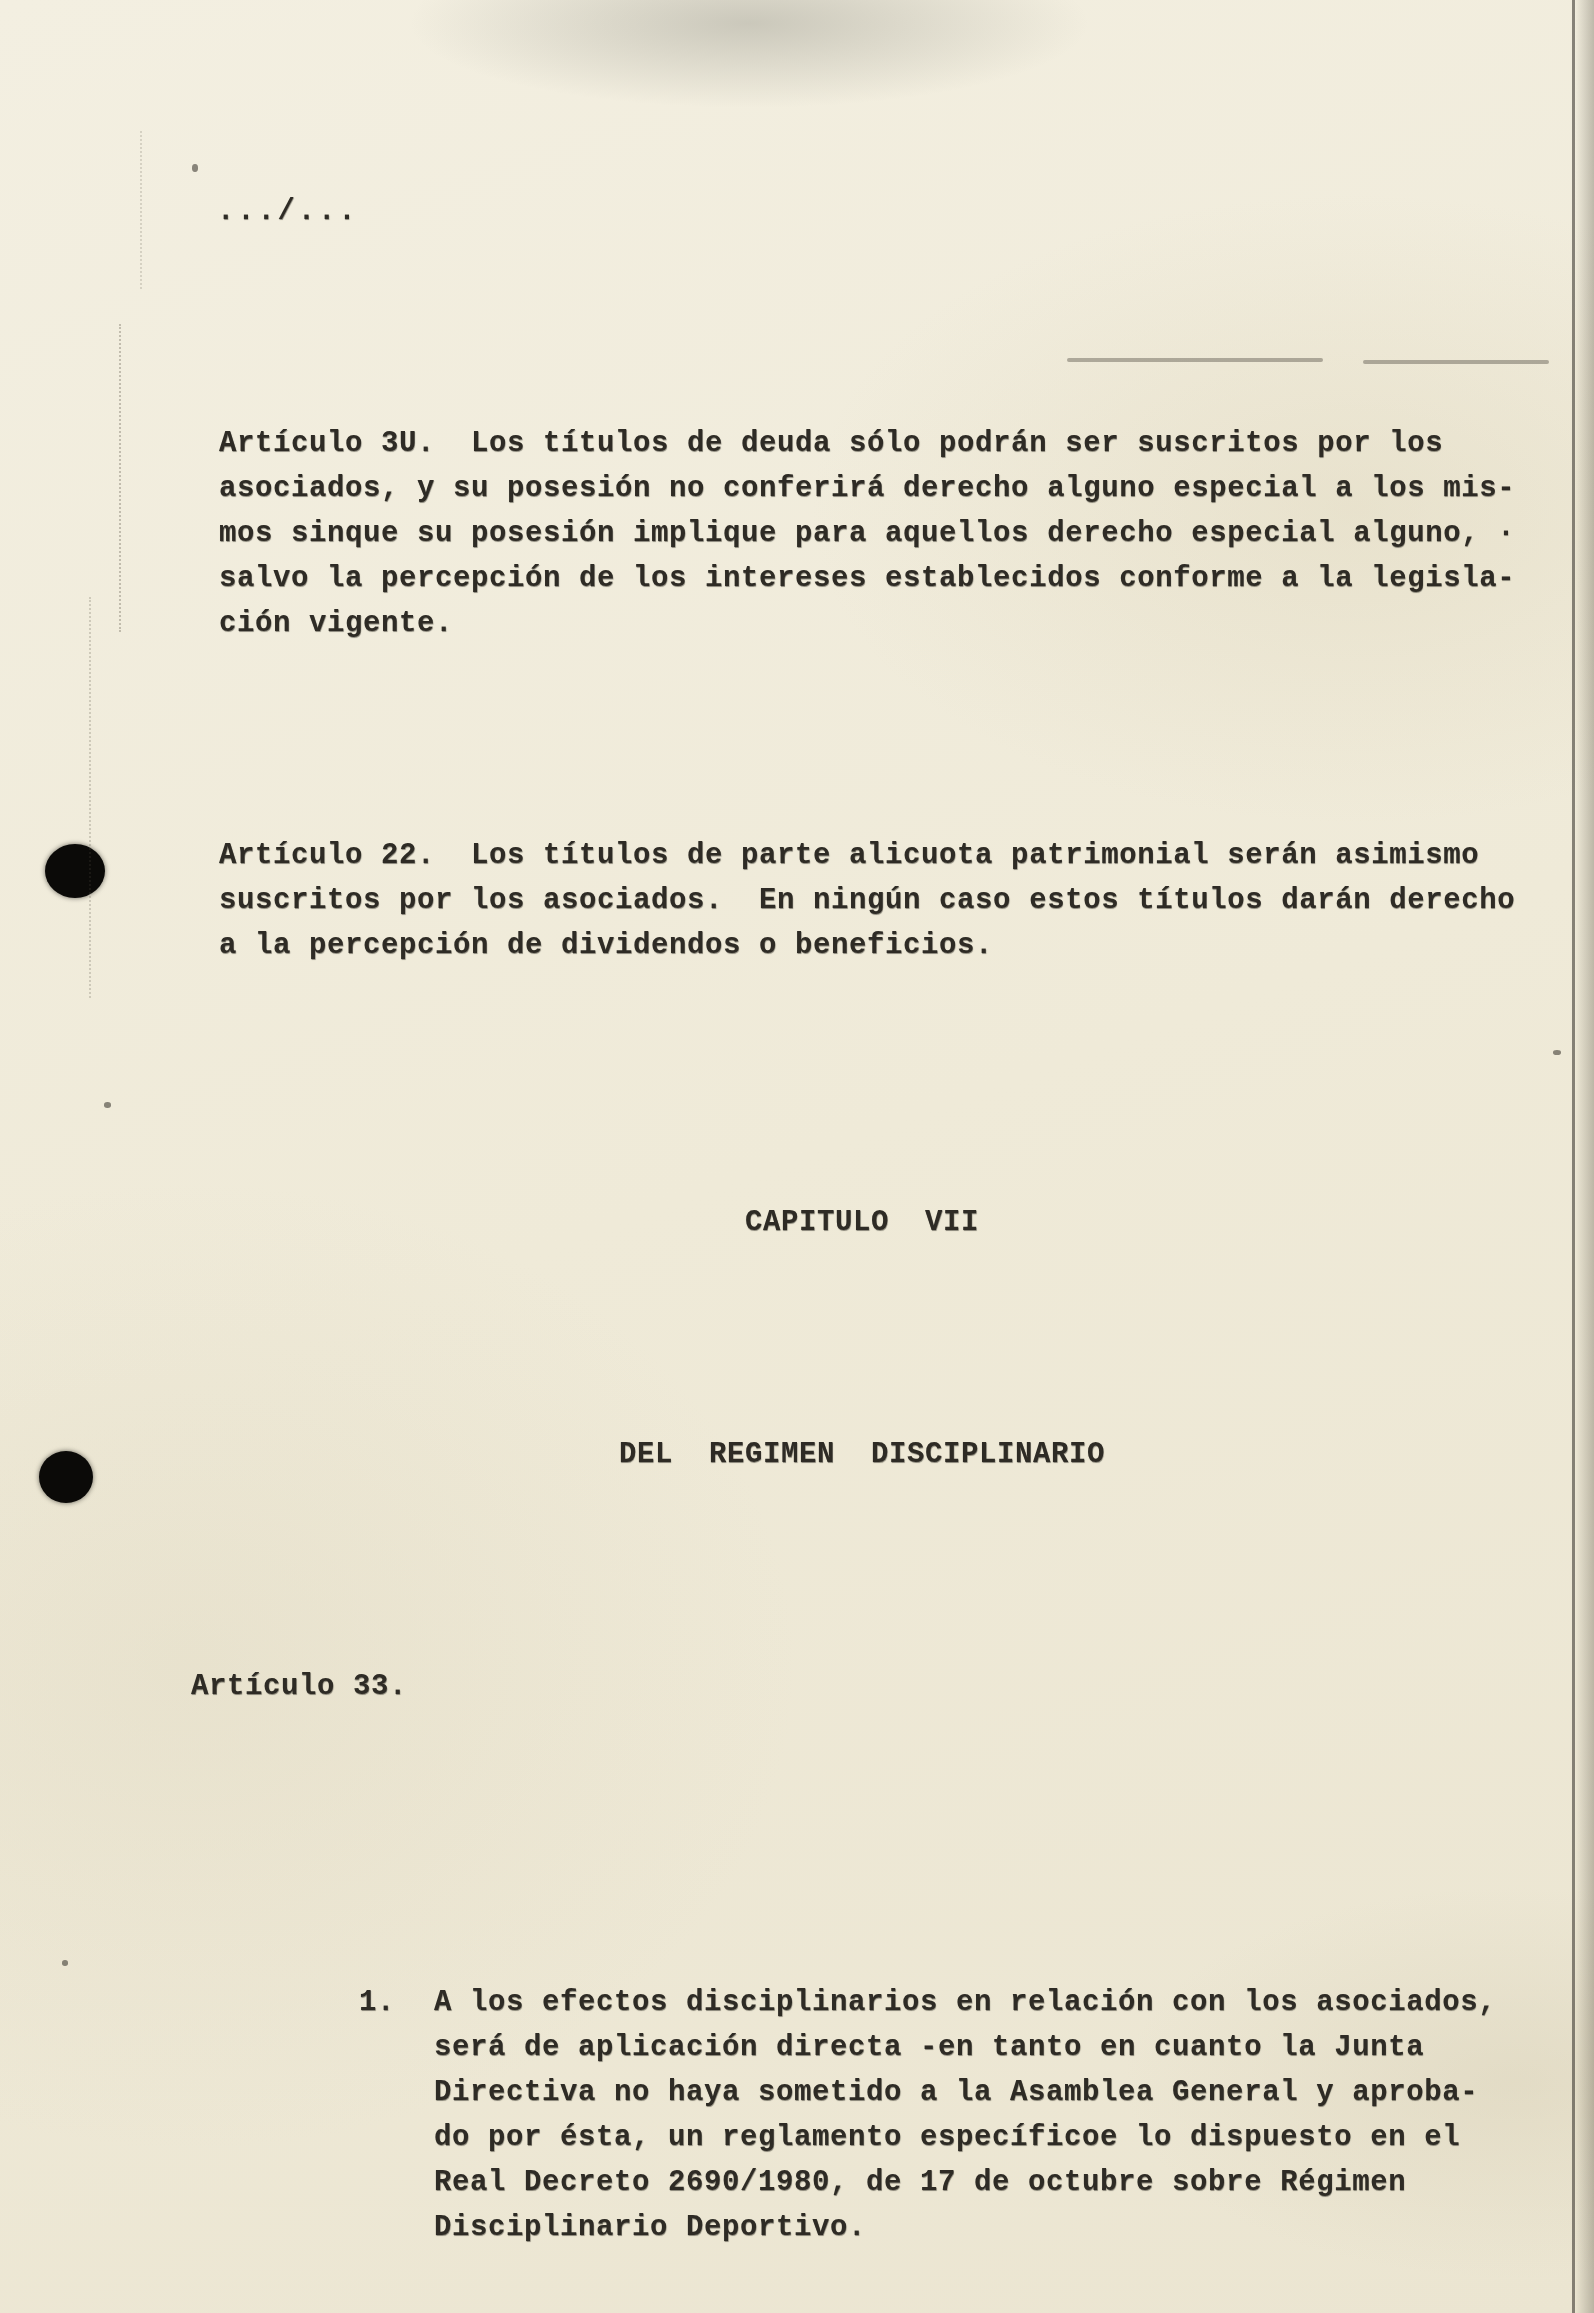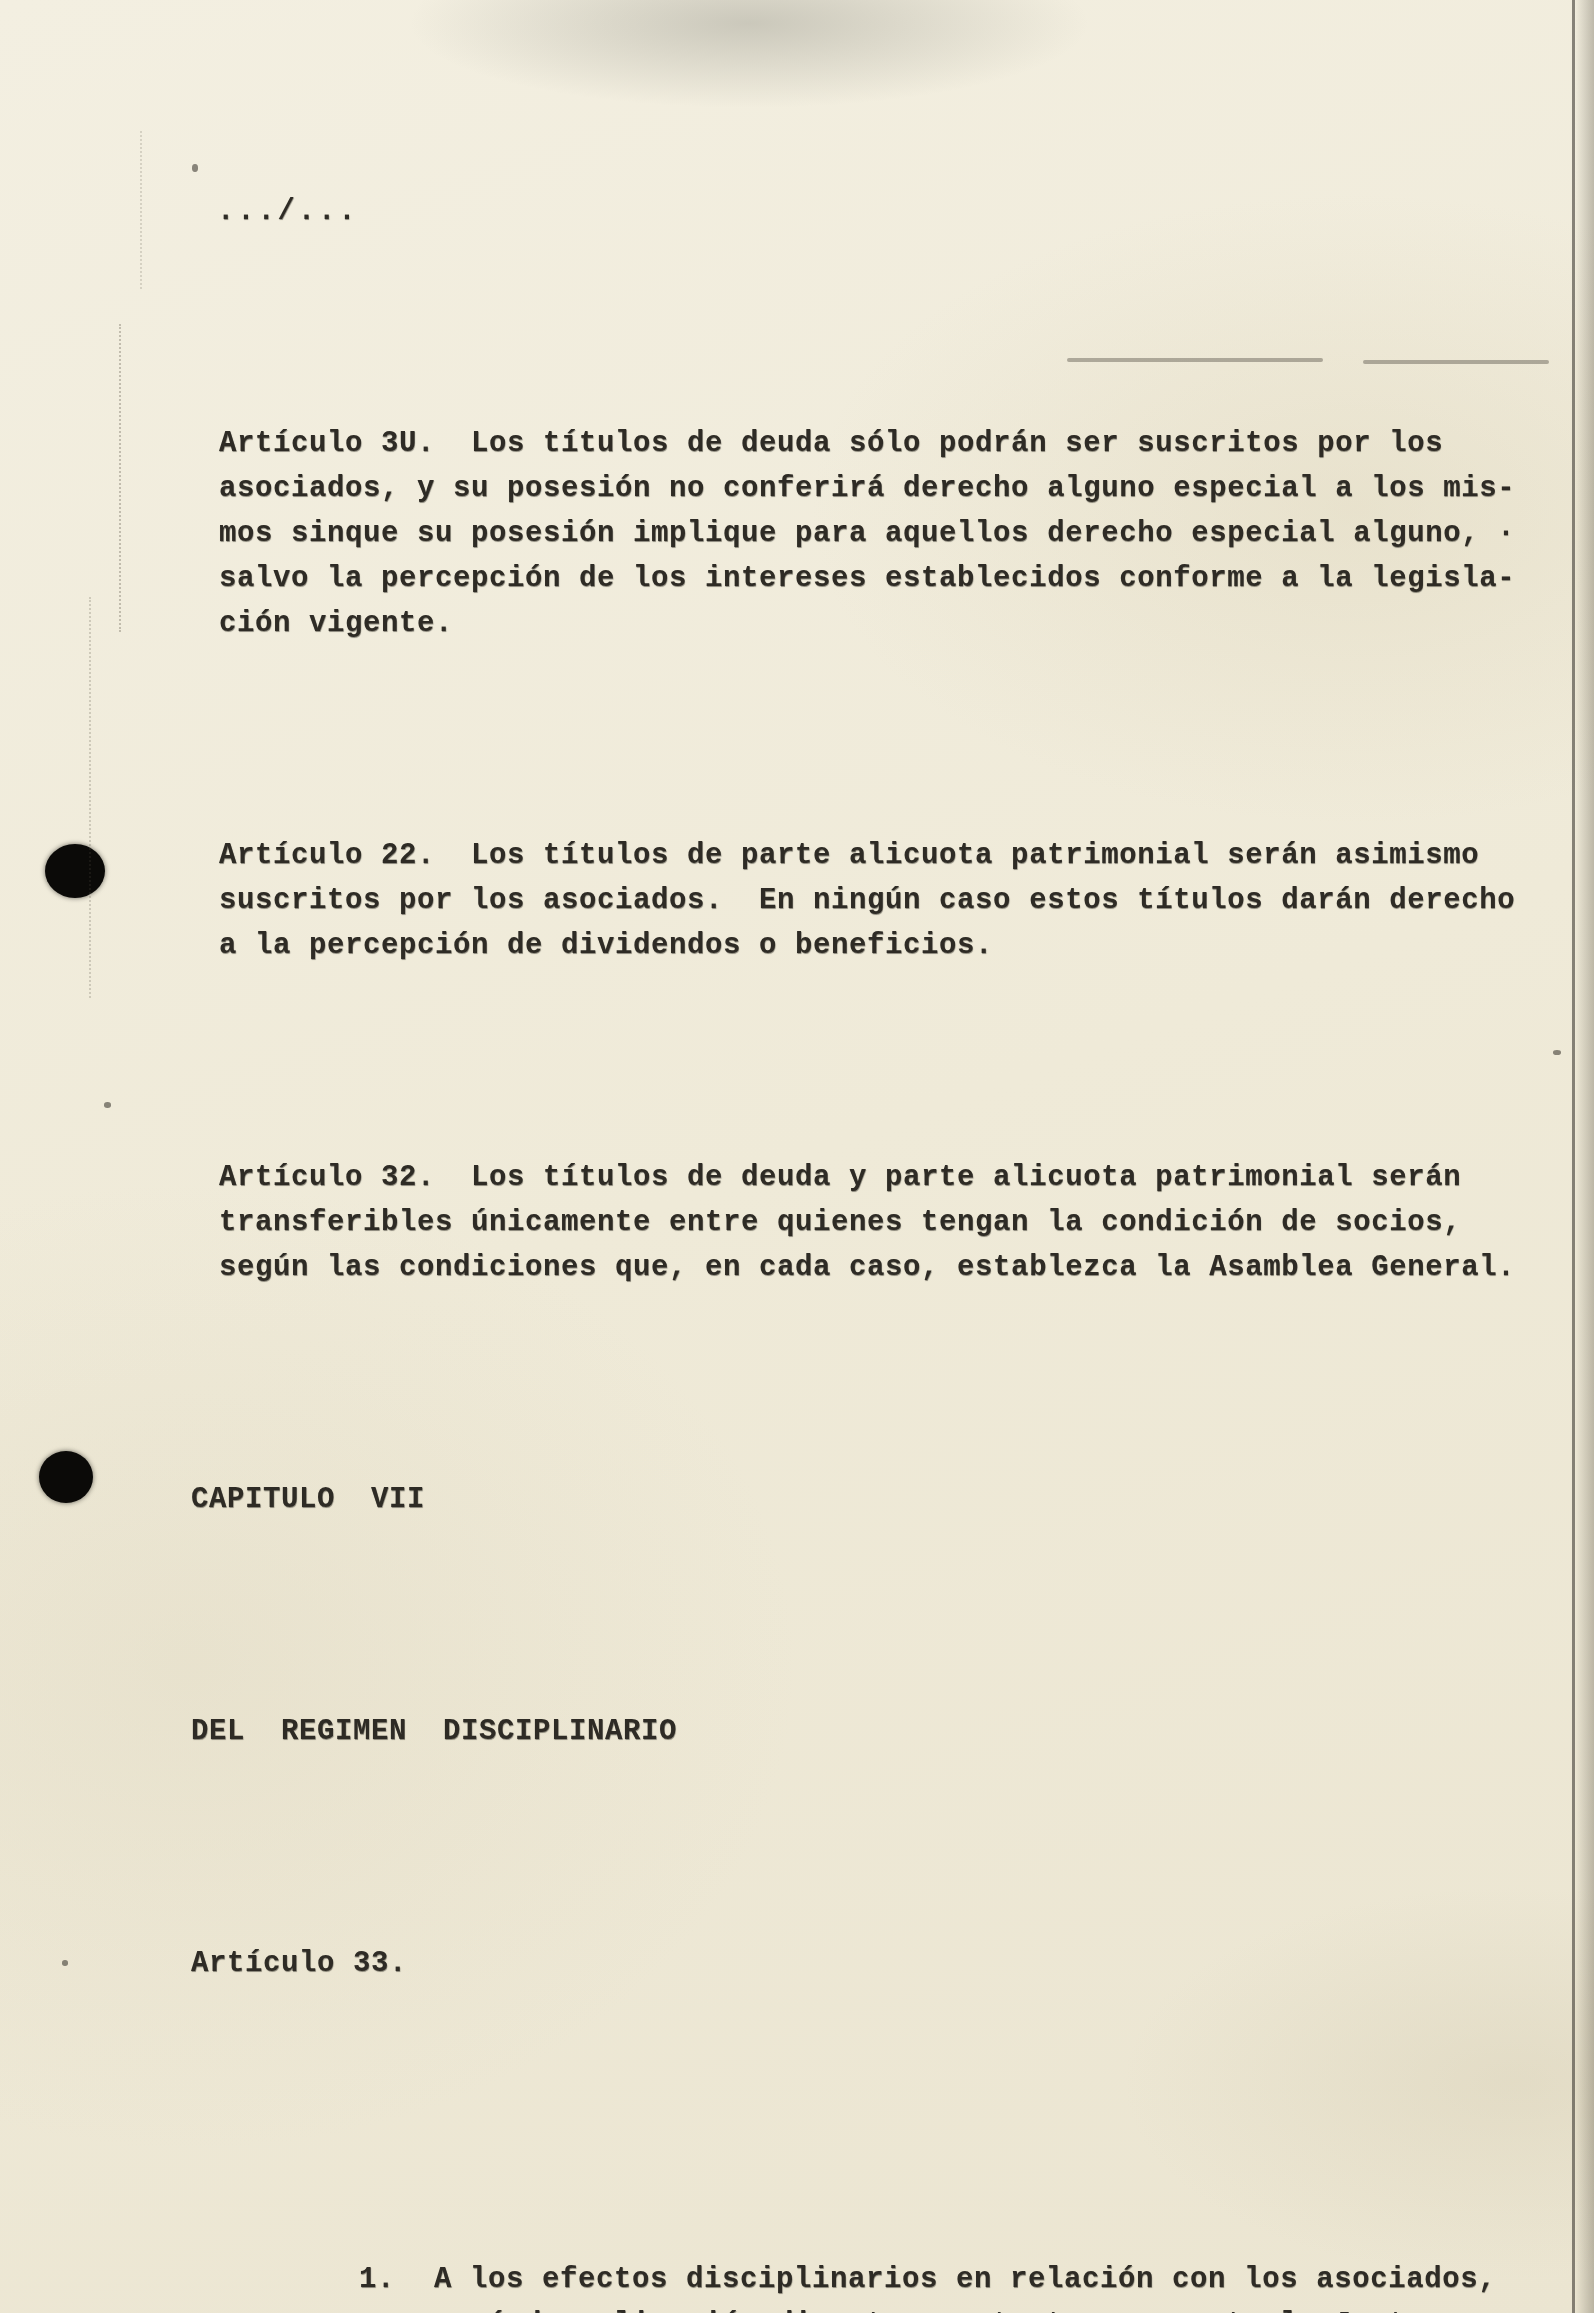--- a/index.html
+++ b/index.html
@@ -22,21 +22,21 @@
   .content {
     position:absolute; left:191px; top:54px; width:1342px;
     font-size:29px; line-height:45px; font-weight:700;
     letter-spacing:0.6px;
     color:#2e2b25;
     text-shadow:0.4px 0.5px 0.7px rgba(42,39,32,0.50);
     white-space:pre-wrap;
   }
   .cont-mark { padding-left:26px; letter-spacing:2.8px; margin-bottom:52px; }
   .para { margin-bottom:52px;margin-left:28px; }
-  .heading { text-align:left; margin-bottom:52px;font-family:Liberation Mono, monospace; }
+  .heading { text-align:center; margin-bottom:52px;font-family:Liberation Mono, monospace; }
   .art-label { margin-bottom:46px; }
   .list { margin-left:168px; margin-bottom:52px; }
   .list-item { display:flex; }
   .list-item .num { width:75px; flex:none; }
   .list-item .itext { flex:1; }
 
   
   .hole { position:absolute; background:#0b0a08; border-radius:50%; box-shadow:0 0 5.6px rgba(20,18,14,0.6); }
   .hole-1 { width:60px; height:54px; left:45px; top:844px; }
   .hole-2 { width:54px; height:52px; left:39px; top:1451px; }
@@ -82,23 +82,20 @@
   <div class="para">Artículo 3U.  Los títulos de deuda sólo podrán ser suscritos por los
 asociados, y su posesión no conferirá derecho alguno especial a los mis-
 mos sinque su posesión implique para aquellos derecho especial alguno, ·
 salvo la percepción de los intereses establecidos conforme a la legisla-
 ción vigente.</div>
 
   <div class="para">Artículo 22.  Los títulos de parte alicuota patrimonial serán asimismo
 suscritos por los asociados.  En ningún caso estos títulos darán derecho
 a la percepción de dividendos o beneficios.</div>
 
-  <div class="para">Artículo 32.  Los títulos de deuda y parte alicuota patrimonial serán
-transferibles únicamente entre quienes tengan la condición de socios,
-según las condiciones que, en cada caso, establezca la Asamblea General.</div>
 
   <div class="heading">CAPITULO  VII</div>
 
   <div class="heading">DEL  REGIMEN  DISCIPLINARIO</div>
 
   <div class="art-label">Artículo 33.</div>
 
   <div class="list">
     <div class="list-item">
       <span class="num">1.</span>

